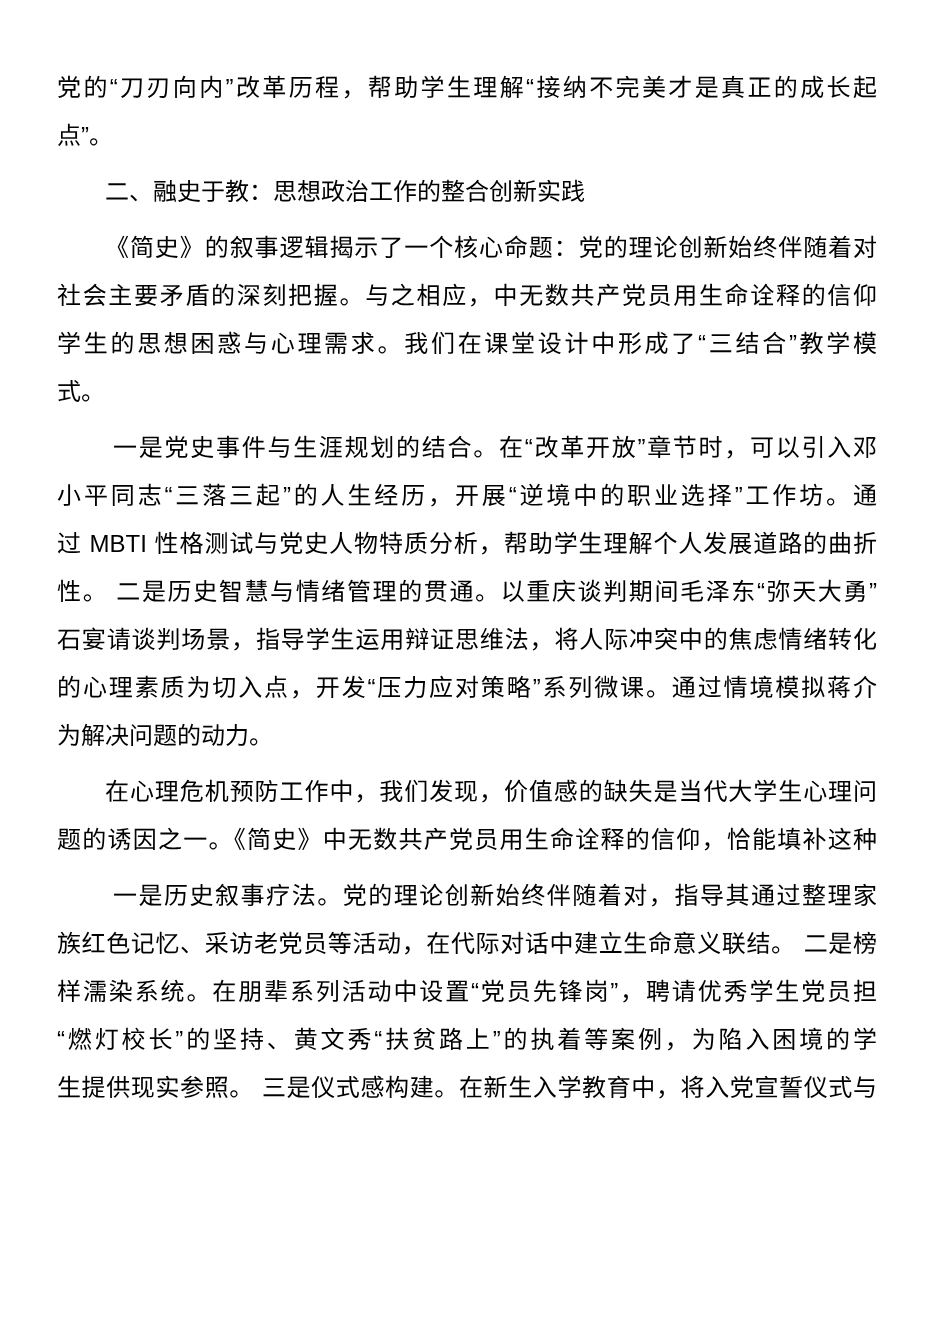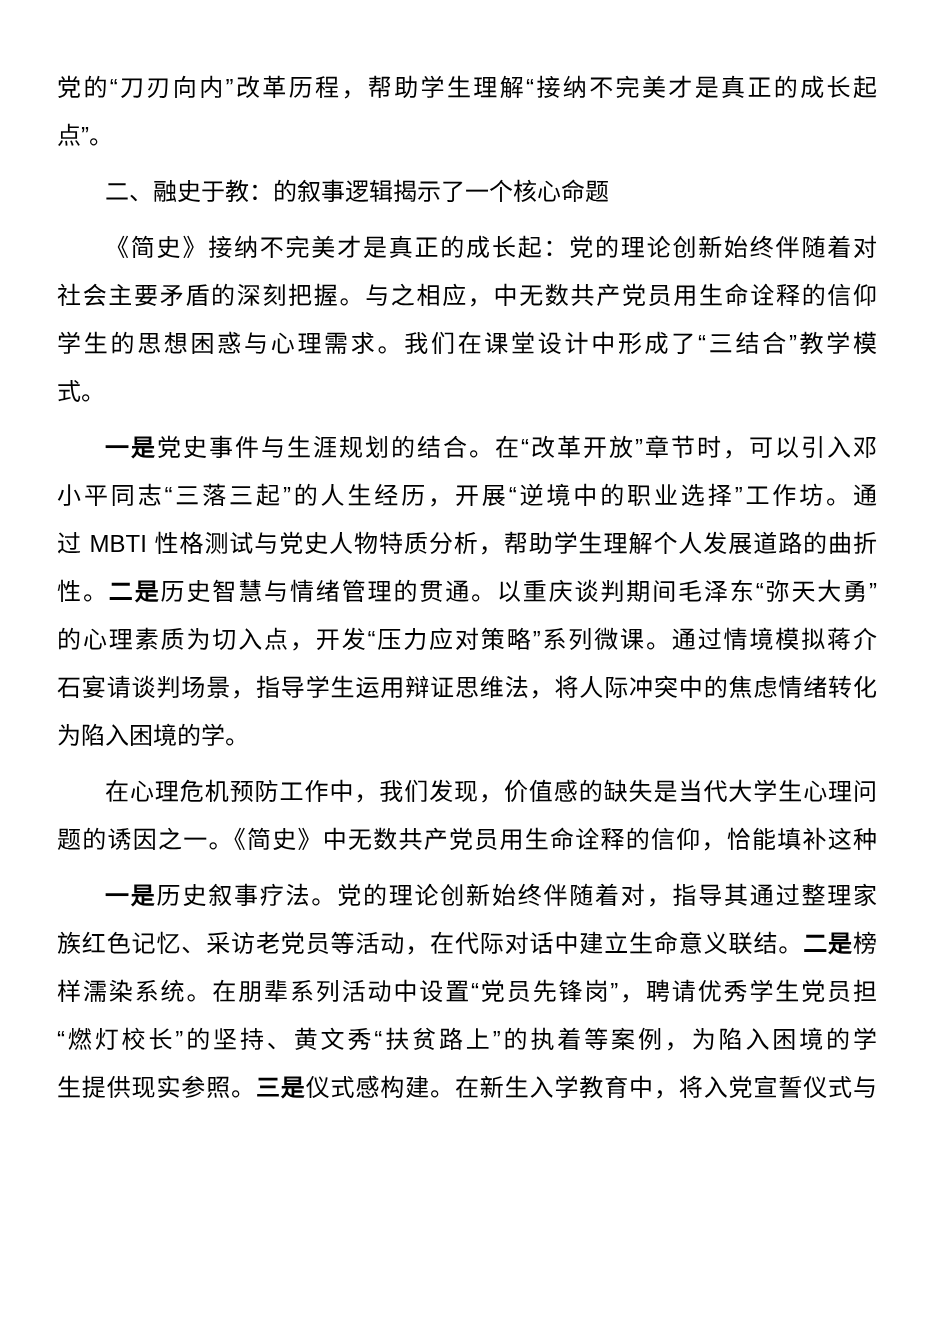--- a/index.html
+++ b/index.html
@@ -32,42 +32,43 @@
   .line.fill {
     text-align-last: justify;
   }
   .line.indent {
     text-indent: 2em;
   }
   .line.gap {
     margin-top: 8px;
   }
   .line b {
-    font-weight: 700;
+    font-weight: 400;
+    margin-left: 8px;
   }
 </style>
 </head>
 <body>
 
 <div class="page" style="background: rgb(255, 255, 255);">
   <div class="doc" style="color: rgb(0, 0, 0);">
       <div class="line fill"><span>党的“刀刃向内”改革历程，帮助学生理解“接纳不完美才是真正的成长起</span></div>
       <div class="line"><span>点”。</span></div>
-      <div class="line indent gap"><span>二、融史于教：的叙事逻辑揭示了一个核心命题</span></div>
-      <div class="line fill indent gap"><span>《简史》接纳不完美才是真正的成长起：党的理论创新始终伴随着对</span></div>
+      <div class="line indent gap"><span>二、融史于教：思想政治工作的整合创新实践</span></div>
+      <div class="line fill indent gap"><span>《简史》的叙事逻辑揭示了一个核心命题：党的理论创新始终伴随着对</span></div>
       <div class="line fill"><span>社会主要矛盾的深刻把握。与之相应，中无数共产党员用生命诠释的信仰</span></div>
       <div class="line fill"><span>学生的思想困惑与心理需求。我们在课堂设计中形成了“三结合”教学模</span></div>
       <div class="line"><span>式。</span></div>
       <div class="line fill indent gap"><b>一是</b><span>党史事件与生涯规划的结合。在“改革开放”章节时，可以引入邓</span></div>
       <div class="line fill"><span>小平同志“三落三起”的人生经历，开展“逆境中的职业选择”工作坊。通</span></div>
       <div class="line fill"><span>过 MBTI 性格测试与党史人物特质分析，帮助学生理解个人发展道路的曲折</span></div>
       <div class="line fill"><span>性。</span><b>二是</b><span>历史智慧与情绪管理的贯通。以重庆谈判期间毛泽东“弥天大勇”</span></div>
+      <div class="line fill"><span>石宴请谈判场景，指导学生运用辩证思维法，将人际冲突中的焦虑情绪转化</span></div>
       <div class="line fill"><span>的心理素质为切入点，开发“压力应对策略”系列微课。通过情境模拟蒋介</span></div>
-      <div class="line fill"><span>石宴请谈判场景，指导学生运用辩证思维法，将人际冲突中的焦虑情绪转化</span></div>
-      <div class="line"><span>为陷入困境的学。</span></div>
+      <div class="line"><span>为解决问题的动力。</span></div>
       <div class="line fill indent gap"><span>在心理危机预防工作中，我们发现，价值感的缺失是当代大学生心理问</span></div>
       <div class="line fill"><span>题的诱因之一。《简史》中无数共产党员用生命诠释的信仰，恰能填补这种</span></div>
       <div class="line fill indent gap"><b>一是</b><span>历史叙事疗法。党的理论创新始终伴随着对，指导其通过整理家</span></div>
       <div class="line fill"><span>族红色记忆、采访老党员等活动，在代际对话中建立生命意义联结。</span><b>二是</b><span>榜</span></div>
       <div class="line fill"><span>样濡染系统。在朋辈系列活动中设置“党员先锋岗”，聘请优秀学生党员担</span></div>
       <div class="line fill"><span>“燃灯校长”的坚持、黄文秀“扶贫路上”的执着等案例，为陷入困境的学</span></div>
       <div class="line fill"><span>生提供现实参照。</span><b>三是</b><span>仪式感构建。在新生入学教育中，将入党宣誓仪式与</span></div>
     </div>
 </div>
 

